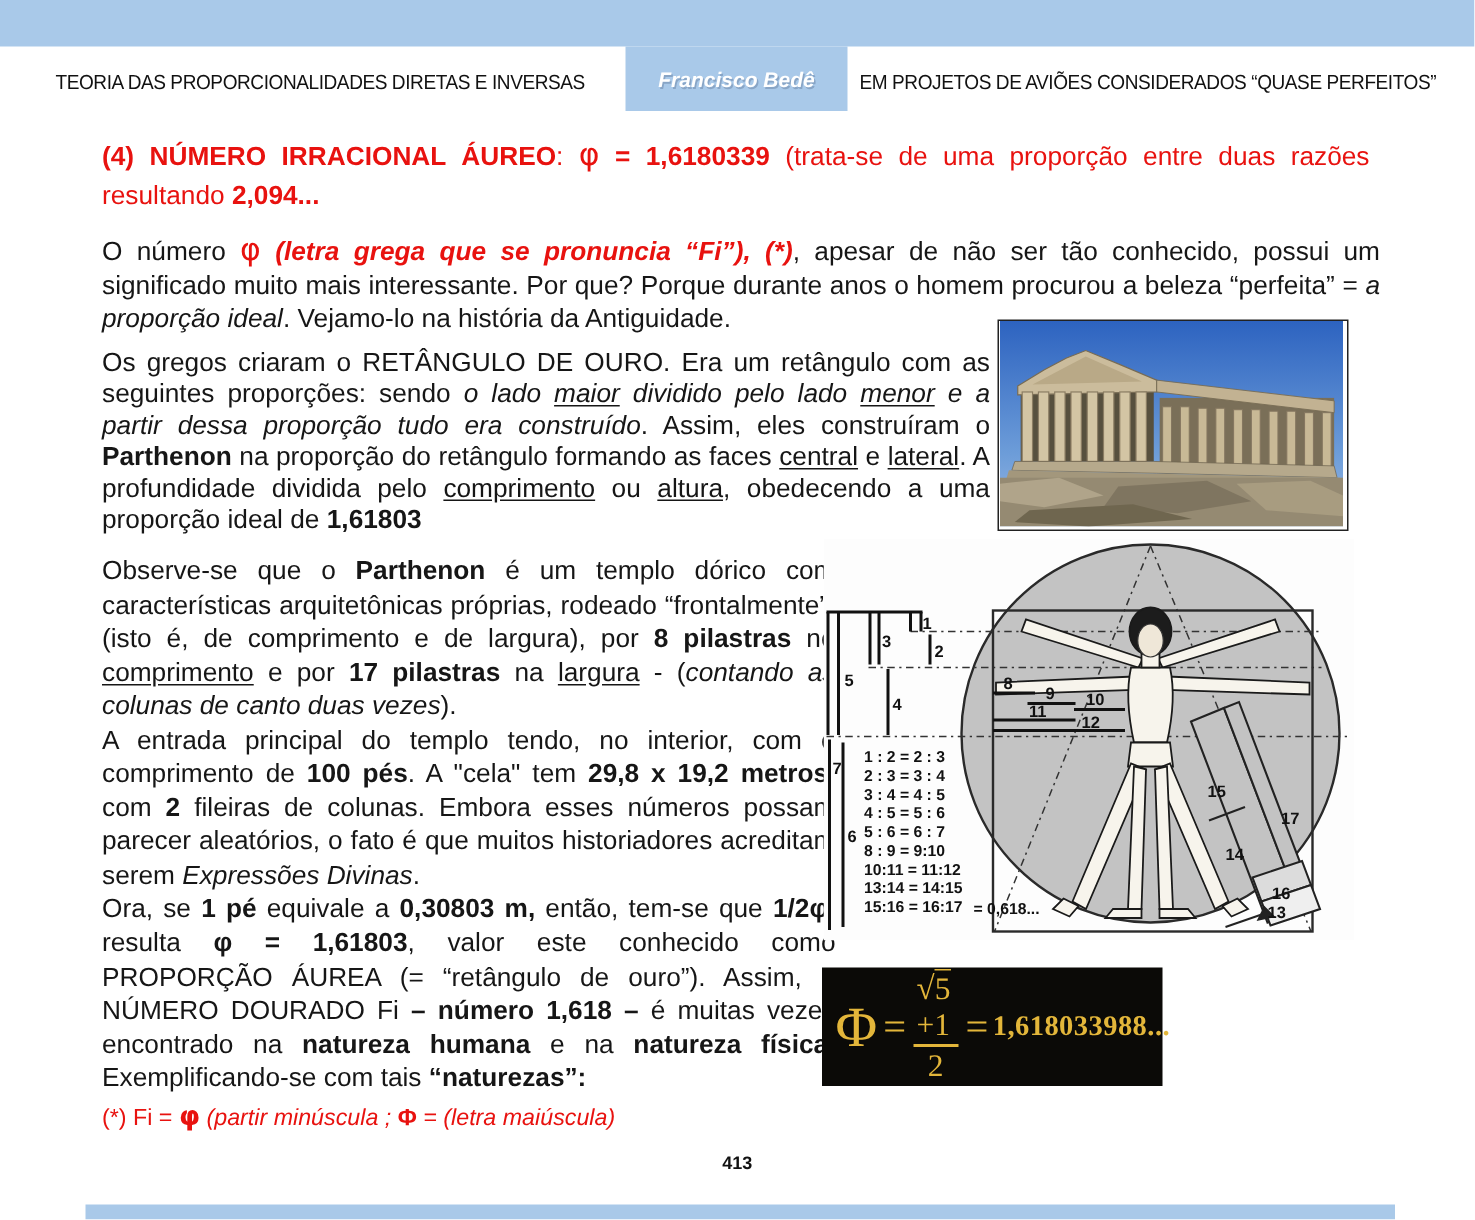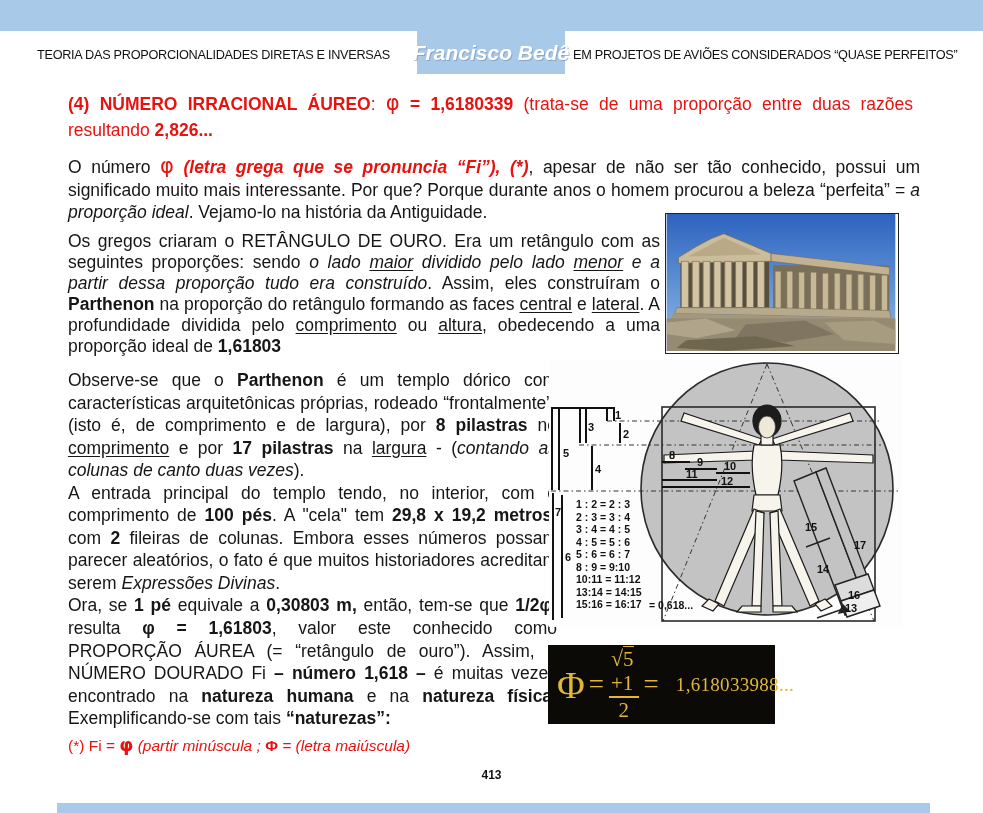--- a/index.html
+++ b/index.html
@@ -20,21 +20,21 @@
   }
   .hdr-right{
     position:absolute;left:573px;top:47px;font-size:13.5px;letter-spacing:-0.3px;
     transform:scaleX(.94);transform-origin:left center;white-space:nowrap;color:#111;font-weight:500;
   }
   .brand-box{
     position:absolute;left:417px;top:31px;width:148px;height:43px;background:var(--blue);
     display:flex;align-items:center;justify-content:center;
   }
   .brand-box span{
-    color:#fff;font-weight:bold;font-style:italic;font-size:21px;white-space:nowrap;
+    color:#fff;font-weight:bold;font-style:italic;font-size:14px;white-space:nowrap;
     text-shadow:1px 1px 0 rgba(110,135,170,.55);
   }
   .heading{
     position:absolute;left:68px;top:92px;width:845px;
     font-size:17.5px;line-height:25.5px;color:var(--red);text-align:justify;
   }
   .body-text{font-size:17.5px;color:var(--ink);}
   .p1{position:absolute;left:68px;top:156px;width:852px;line-height:22.6px;text-align:justify;}
   .p2{position:absolute;left:68px;top:231px;width:852px;line-height:20.9px;text-align:justify;}
   .p2-spacer{float:right;width:260px;height:124px;}
@@ -55,36 +55,36 @@
     display:flex;align-items:center;justify-content:flex-start;padding-left:9px;box-sizing:border-box;
     font-family:"Liberation Serif",serif;color:var(--gold);
   }
   .f-phi{font-size:38px;line-height:1;margin-right:2px;}
   .f-eq{font-size:27px;margin:0 2px;}
   .frac{display:inline-flex;flex-direction:column;align-items:center;margin:0 3px;}
   .frac .num{border-bottom:2px solid var(--gold);font-size:21px;padding:0 5px 1px 2px;line-height:1.15;}
   .num .rad-sign{font-size:22px;}
   .num .rad{border-top:1.6px solid var(--gold);}
   .frac .den{font-size:21px;line-height:1.2;}
-  .f-res{font-size:19px;letter-spacing:.3px;margin-left:15px;}
+  .f-res{font-size:19px;letter-spacing:.3px;margin-left:1px;font-weight:bold;}
   .footnote{position:absolute;left:68px;top:736px;font-size:15.5px;color:var(--red);}
   .page-number{position:absolute;left:0;top:768px;width:983px;text-align:center;font-weight:bold;font-size:12px;color:#111;}
   .bottom-bar{position:absolute;left:57px;top:803px;width:873px;height:10px;background:var(--blue);}
 </style>
 </head>
 <body>
 
 <div class="top-bar"></div>
 <div class="hdr-left">TEORIA DAS PROPORCIONALIDADES  DIRETAS E INVERSAS</div>
 <div class="brand-box">
   <span>Francisco Bedê</span>
 </div>
 <div class="hdr-right">EM PROJETOS  DE AVIÕES CONSIDERADOS “QUASE PERFEITOS”</div>
 
-<div class="heading"><span class="b">(4) NÚMERO IRRACIONAL ÁUREO</span><span>: </span><span class="phi-lg">φ</span><span class="b">  =  </span><span class="b">1,6180339</span><span>  (trata-se de uma proporção entre duas razões  resultando </span><span class="b">2,826...</span></div>
+<div class="heading"><span class="b">(4) NÚMERO IRRACIONAL ÁUREO</span><span>: </span><span class="phi-lg">φ</span><span class="b">  =  </span><span class="b">1,6180339</span><span>  (trata-se de uma proporção entre duas razões  resultando </span><span class="b">2,094...</span></div>
 
 <div class="p1 body-text"><span>O número </span><span class="red phi-lg">φ</span><span> </span><span class="red b i">(letra grega que se pronuncia “Fi”), (*)</span><span>, apesar de não ser tão conhecido, possui um significado muito mais interessante. Por que? Porque durante anos o homem procurou a beleza “perfeita” = </span><span class="i">a proporção ideal</span><span>. Vejamo-lo na história da Antiguidade.</span></div>
 
 <div class="parthenon">
   <svg width="230" height="137" viewBox="0 0 232 139">
     <defs>
       <linearGradient id="sky" x1="0" y1="0" x2="0" y2="1">
         <stop offset="0" stop-color="#2d63c0"></stop>
         <stop offset="0.65" stop-color="#6d9dd9"></stop>
         <stop offset="1" stop-color="#9cb9e2"></stop>

